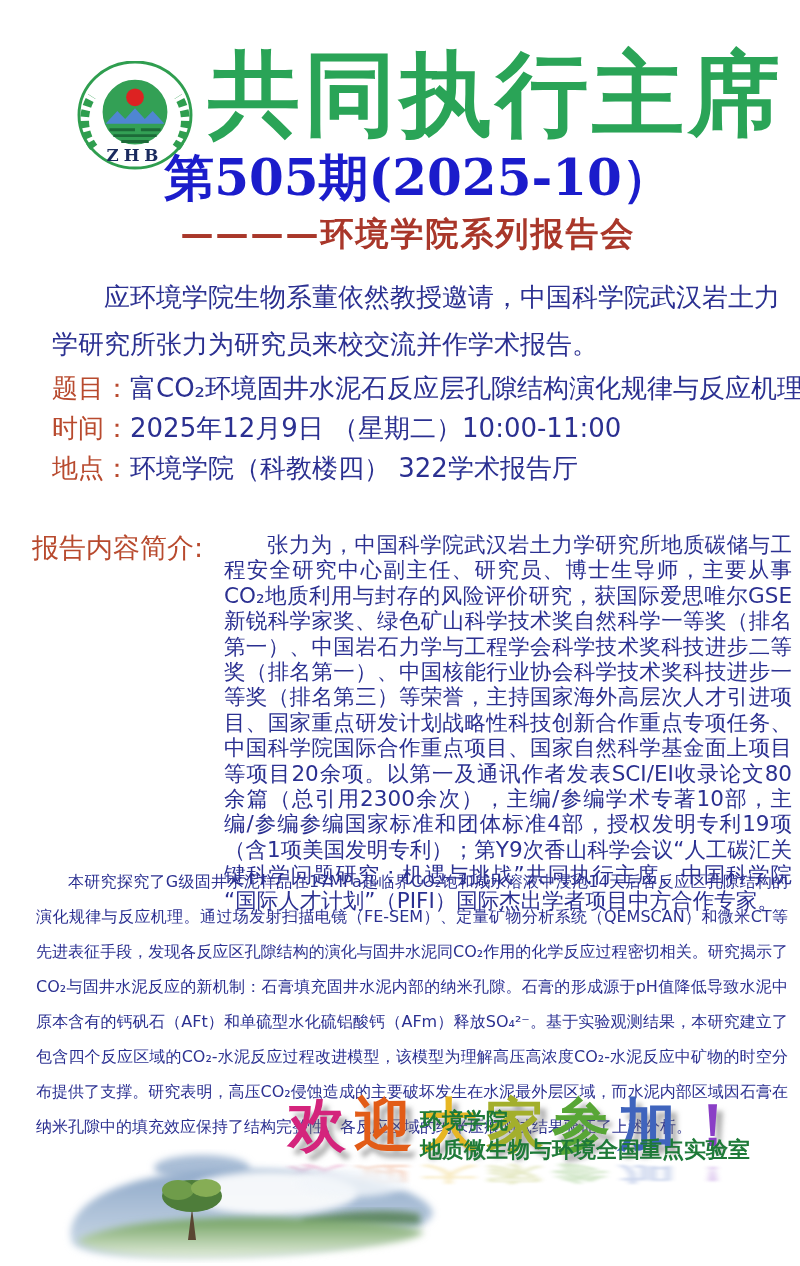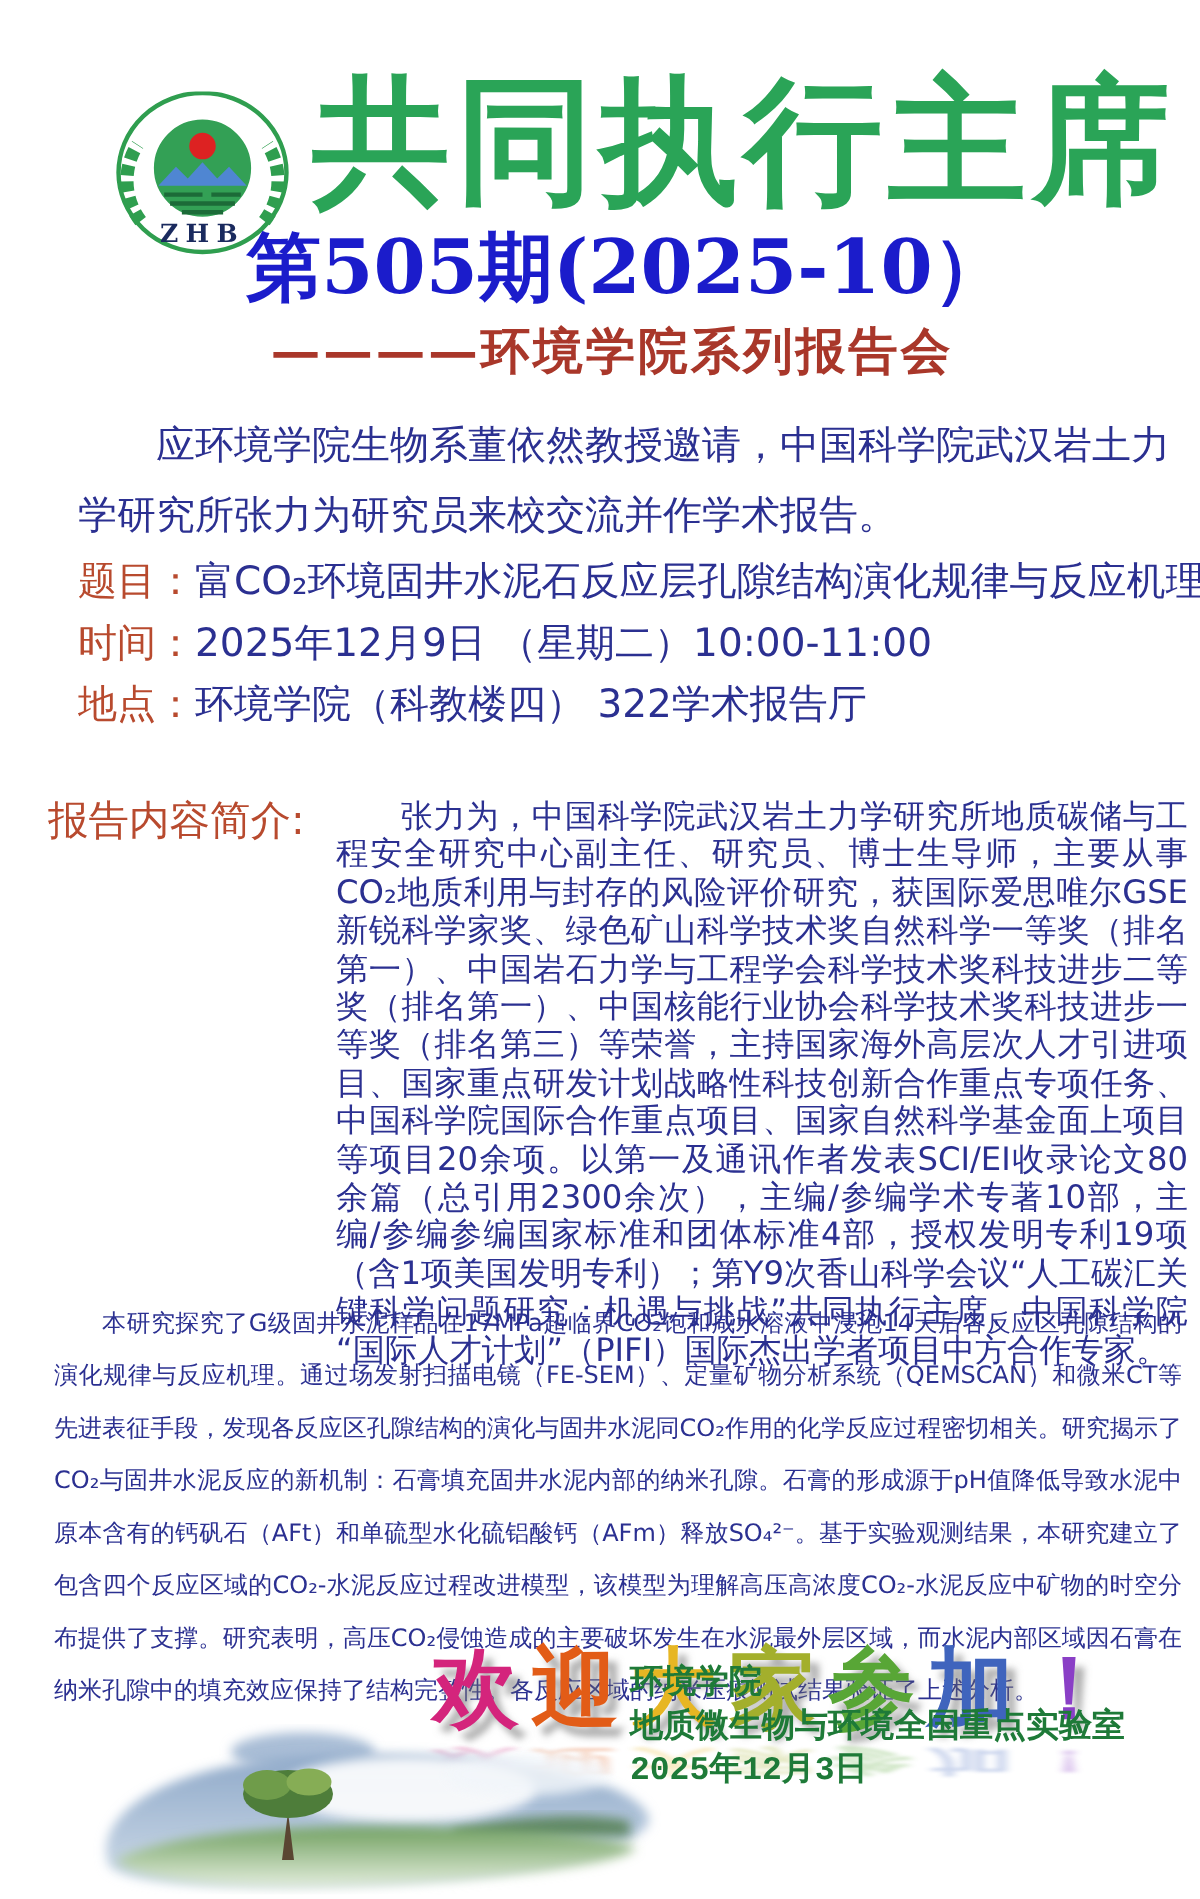--- a/index.html
+++ b/index.html
@@ -26,21 +26,21 @@
   .series-subtitle{
     position:absolute;left:0;top:212px;width:800px;text-align:center;
     font-family:"DejaVu Serif","Liberation Serif",serif;
     font-size:33px;font-weight:bold;color:var(--series-red);
     transform:translateX(8px);white-space:nowrap;letter-spacing:2px;
   }
   
   .content{position:absolute;left:36px;top:274px;width:750px;color:var(--body-navy);margin-left:16px;}
   .intro{font-size:26px;line-height:47px;text-indent:2em;margin:0;}
   .info-line{font-size:26px;line-height:40px;margin:0;white-space:nowrap;}
-  .info-label{color:var(--label-red);font-family:Liberation Mono, monospace;}
+  .info-label{color:var(--label-red);}
   .info-value{color:var(--body-navy);}
   .section-label{color:var(--label-red);font-size:26px;line-height:40px;}
   
   .bio-row{position:absolute;left:32px;top:532px;width:760px;display:flex;}
   .bio-left{width:168px;flex:0 0 168px;display:flex;flex-direction:row;justify-content:space-between;height:330px;}
   .speaker-photo{width:166px;height:216px;display:block;}
   .abstract-label{font-size:27px;line-height:32px;color:var(--label-red);white-space:nowrap;}
   .speaker-bio{
     flex:1;margin:0 0 0 24px;color:var(--body-navy);
     font-size:21.5px;line-height:25.4px;text-indent:2em;text-align:justify;
@@ -177,16 +177,15 @@
       <path d="M136,92 L140,60 L144,92 Z" fill="#5a4632"></path>
       <ellipse cx="140" cy="48" rx="30" ry="16" fill="#4e7d3a"></ellipse>
       <ellipse cx="126" cy="42" rx="16" ry="10" fill="#6f9c4a"></ellipse>
       <ellipse cx="154" cy="40" rx="15" ry="9" fill="#86ad55"></ellipse>
     </svg>
   </div>
 
   <div class="footer-text">
     <div>环境学院</div>
     <div>地质微生物与环境全国重点实验室</div>
-    <div>2025年12月3日</div>
   </div>
 
 </div>
 
 </body></html>

